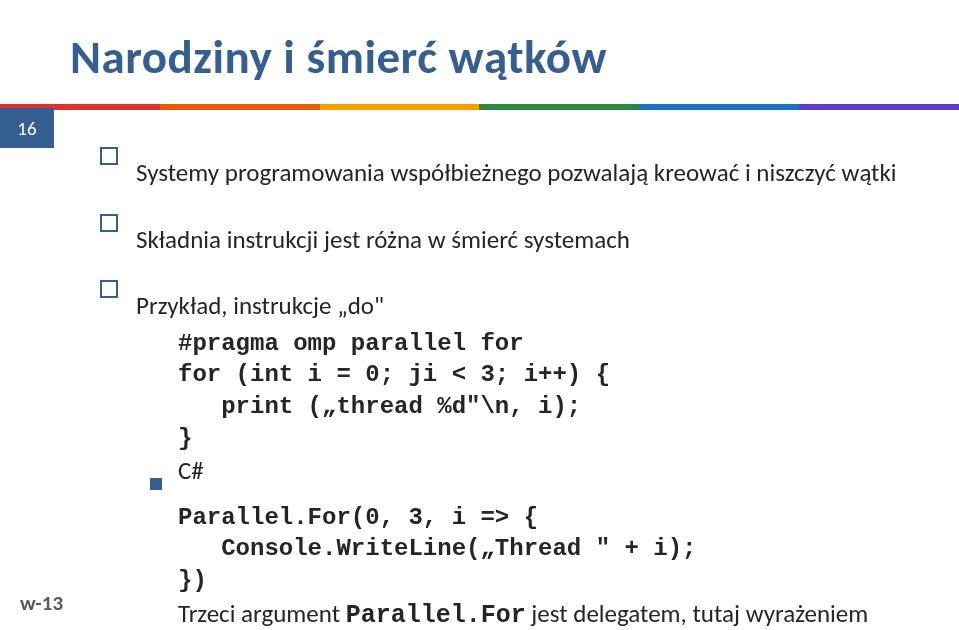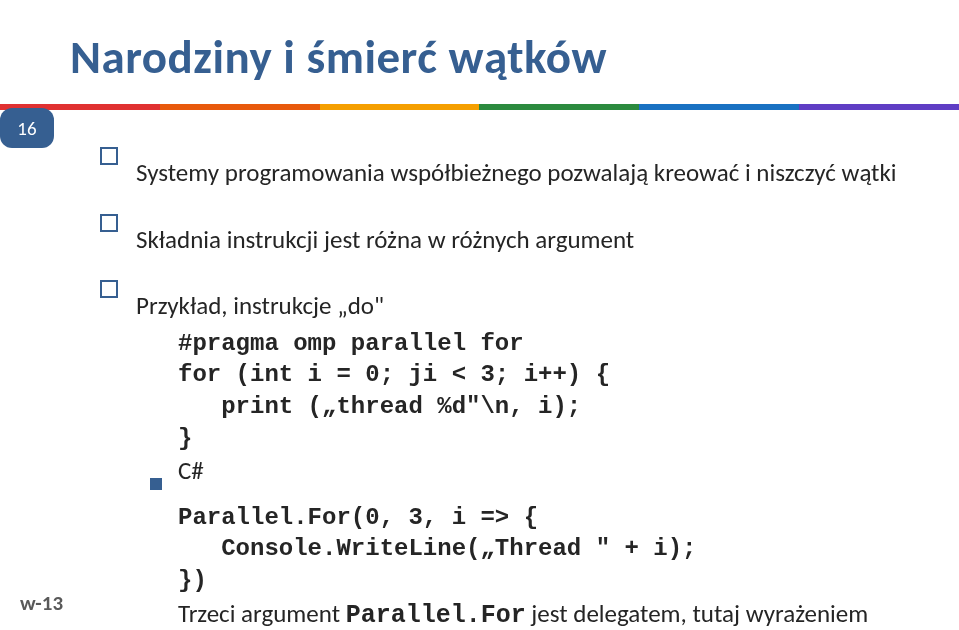--- a/index.html
+++ b/index.html
@@ -43,21 +43,21 @@
       left: 0;
       top: 108px;
       width: 54px;
       height: 40px;
       background: #365f91;
       color: #fff;
       font-size: 19px;
       display: flex;
       align-items: center;
       justify-content: center;
-      border-radius: 12px;
+      border-radius: 0;
     }
 
     .content {
       padding: 0 30px 0 100px;
       font-size: 25px;
       color: #252525;
       line-height: 1.38;
     }
     .bullet-row {
       display: flex;
@@ -141,21 +141,21 @@
 
 <div class="content">
 
   <div class="bullet-row">
     <span class="bullet-square"></span>
     <span class="bullet-text">Systemy programowania współbieżnego pozwalają kreować i niszczyć wątki</span>
   </div>
 
   <div class="bullet-row">
     <span class="bullet-square"></span>
-    <span class="bullet-text">Składnia instrukcji jest różna w różnych argument</span>
+    <span class="bullet-text">Składnia instrukcji jest różna w śmierć systemach</span>
   </div>
 
   <div class="bullet-row">
     <span class="bullet-square"></span>
     <span class="bullet-text">Przykład, instrukcje „do"</span>
   </div>
 
 
   <div class="code">#pragma omp parallel for</div>
   <div class="code">for (int i = 0; ji &lt; 3; i++) {</div>

